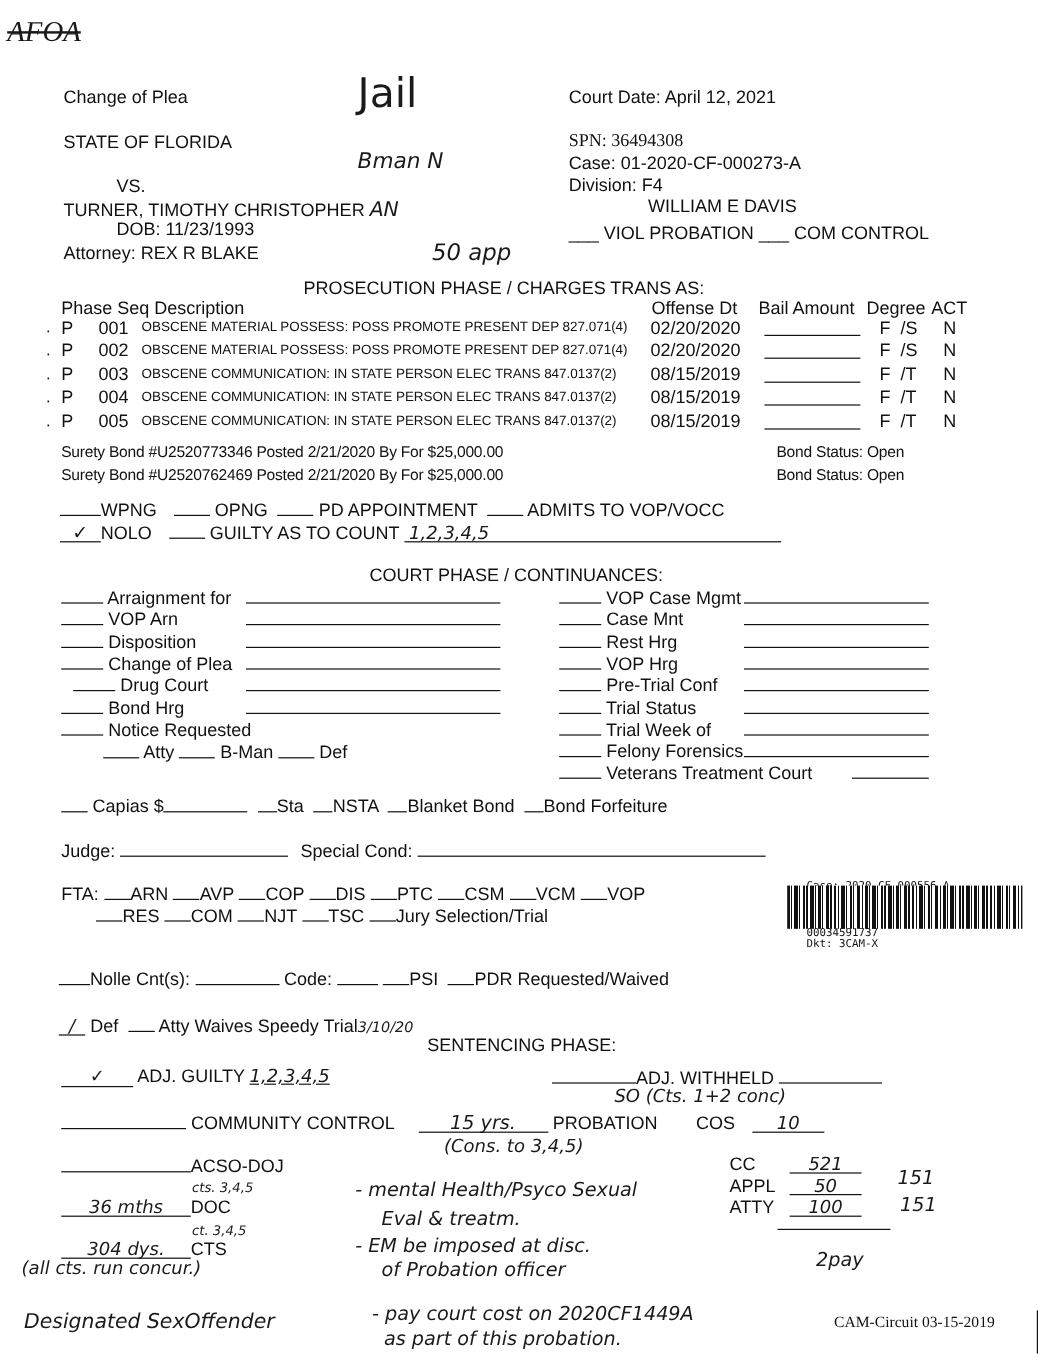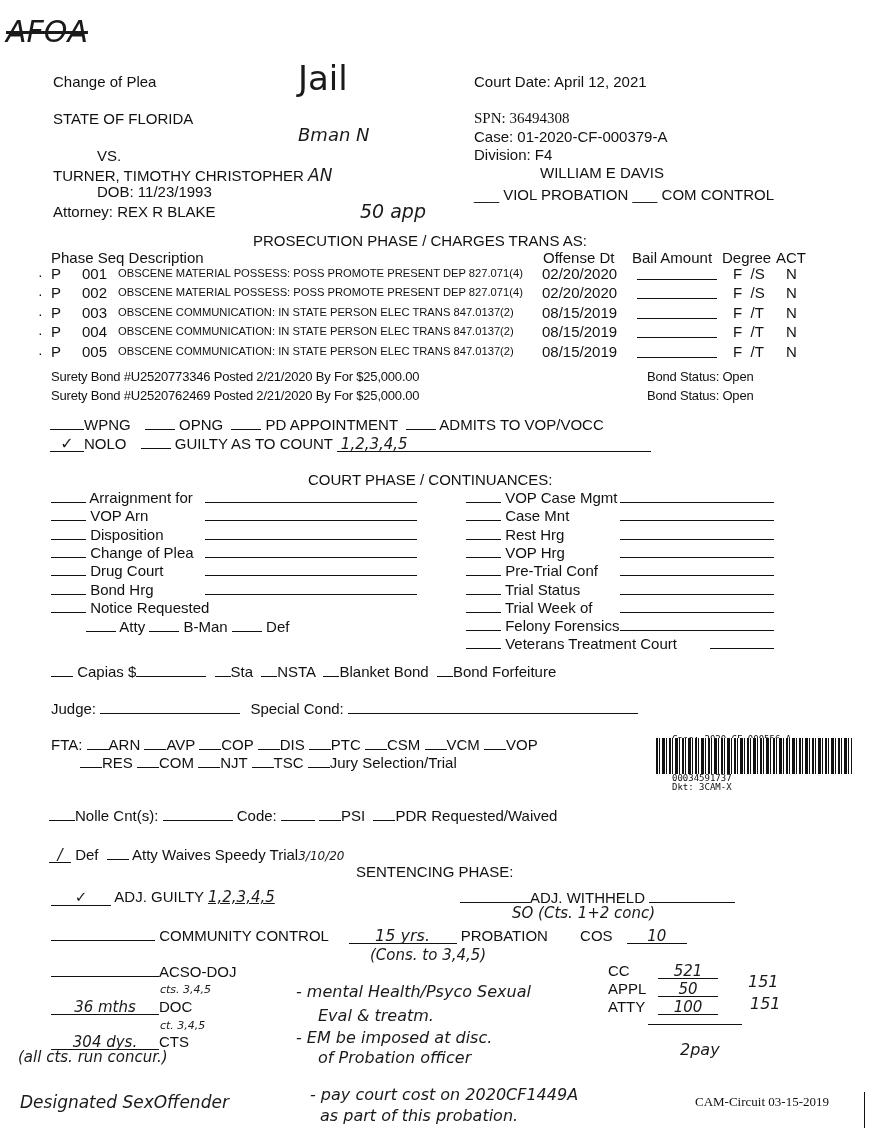--- a/index.html
+++ b/index.html
@@ -11,38 +11,38 @@
   .sm { font-size:11px; }
   .cond { font-size:13px; letter-spacing:-0.2px; }
   .barcode { position:absolute; left:656px; top:738px; width:196px; height:36px;
     background: repeating-linear-gradient(90deg,#111 0 2px,#fff 2px 3px,#111 3px 4px,#fff 4px 6px,#111 6px 9px,#fff 9px 10px,#111 10px 11px,#fff 11px 13px); }
   .mono { font-family:"DejaVu Sans Mono", monospace; font-size:9px; line-height:9px;margin-left:16px; }
   .serif { font-family:"Liberation Serif", serif; }
 </style>
 </head>
 <body>
 
-<div class="abs hand" style="left:6px;top:14px;font-size:30px;text-decoration:line-through;">AFOA</div>
+<div class="abs hand" style="left:6px;top:14px;font-size:24px;text-decoration:line-through;font-family:Liberation Serif, serif;">AFOA</div>
 <div class="abs hand" style="left:298px;top:58px;font-size:34px;font-style:normal;">Jail</div>
 <div class="abs hand" style="left:298px;top:124px;font-size:18px;">Bman N</div>
 <div class="abs hand" style="left:360px;top:200px;font-size:19px;">50 app</div>
 
 <div class="abs" style="left:53px;top:73px;">Change of Plea</div>
 <div class="abs" style="left:53px;top:110px;">STATE OF FLORIDA</div>
 <div class="abs" style="left:97px;top:147px;">VS.</div>
 <div class="abs" style="left:53px;top:165px;">
   <span>TURNER, TIMOTHY CHRISTOPHER</span>
   <span class="hand" style="font-size:17px;">AN</span>
 </div>
 <div class="abs" style="left:97px;top:183px;">DOB: 11/23/1993</div>
 <div class="abs" style="left:53px;top:203px;">Attorney: REX R BLAKE</div>
 
 <div class="abs" style="left:474px;top:73px;">Court Date: April 12, 2021</div>
 <div class="abs" style="left:474px;top:110px;font-family:Liberation Serif, serif;">SPN: 36494308</div>
-<div class="abs" style="left:474px;top:128px;">Case: 01-2020-CF-000379-A</div>
+<div class="abs" style="left:474px;top:128px;">Case: 01-2020-CF-000273-A</div>
 <div class="abs" style="left:474px;top:146px;">Division: F4</div>
 <div class="abs" style="left:540px;top:164px;">WILLIAM E DAVIS</div>
 <div class="abs" style="left:474px;top:186px;">___ VIOL PROBATION ___ COM CONTROL</div>
 
 <div class="abs" style="left:253px;top:232px;">PROSECUTION PHASE  / CHARGES TRANS AS:</div>
 <div class="abs" style="left:51px;top:249px;">Phase Seq  Description</div>
 <div class="abs" style="left:543px;top:249px;">Offense Dt</div>
 <div class="abs" style="left:632px;top:249px;text-align:right;">Bail Amount</div>
 <div class="abs" style="left:722px;top:249px;">Degree</div>
 <div class="abs" style="left:776px;top:249px;">ACT</div>
@@ -110,21 +110,21 @@
 <div class="abs" style="left:308px;top:471px;">COURT PHASE / CONTINUANCES:</div>
 <div id="court-left">
     <div class="abs" style="left: 51px; top: 488px;"><span class="blank" style="width:35px;"></span> <span>Arraignment for</span></div>
     <div class="abs" style="left: 205px; top: 502px; width: 212px; border-bottom: 1px solid rgb(17, 17, 17);"></div>
     <div class="abs" style="left: 51px; top: 506.3px;"><span class="blank" style="width:35px;"></span> <span>VOP Arn</span></div>
     <div class="abs" style="left: 205px; top: 520.3px; width: 212px; border-bottom: 1px solid rgb(17, 17, 17);"></div>
     <div class="abs" style="left: 51px; top: 524.6px;"><span class="blank" style="width:35px;"></span> <span>Disposition</span></div>
     <div class="abs" style="left: 205px; top: 538.6px; width: 212px; border-bottom: 1px solid rgb(17, 17, 17);"></div>
     <div class="abs" style="left: 51px; top: 542.9px;"><span class="blank" style="width:35px;"></span> <span>Change of Plea</span></div>
     <div class="abs" style="left: 205px; top: 556.9px; width: 212px; border-bottom: 1px solid rgb(17, 17, 17);"></div>
-    <div class="abs" style="left: 51px; top: 561.2px;"><span class="blank" style="width:35px;"></span> <span>Drug Court</span></div>
+    <div class="abs" style="left: 61px; top: 561.2px;"><span class="blank" style="width:35px;"></span> <span>Drug Court</span></div>
     <div class="abs" style="left: 205px; top: 575.2px; width: 212px; border-bottom: 1px solid rgb(17, 17, 17);"></div>
     <div class="abs" style="left: 51px; top: 579.5px;"><span class="blank" style="width:35px;"></span> <span>Bond Hrg</span></div>
     <div class="abs" style="left: 205px; top: 593.5px; width: 212px; border-bottom: 1px solid rgb(17, 17, 17);"></div>
     <div class="abs" style="left: 51px; top: 597.8px;"><span class="blank" style="width:35px;"></span> <span>Notice Requested</span></div>
   </div>
 <div id="court-right">
     <div class="abs" style="left: 466px; top: 488px;"><span class="blank" style="width:35px;"></span> <span>VOP Case Mgmt</span></div>
     <div class="abs" style="left: 620px; top: 502px; width: 154px; border-bottom: 1px solid rgb(17, 17, 17);"></div>
     <div class="abs" style="left: 466px; top: 506.3px;"><span class="blank" style="width:35px;"></span> <span>Case Mnt</span></div>
     <div class="abs" style="left: 620px; top: 520.3px; width: 154px; border-bottom: 1px solid rgb(17, 17, 17);"></div>

